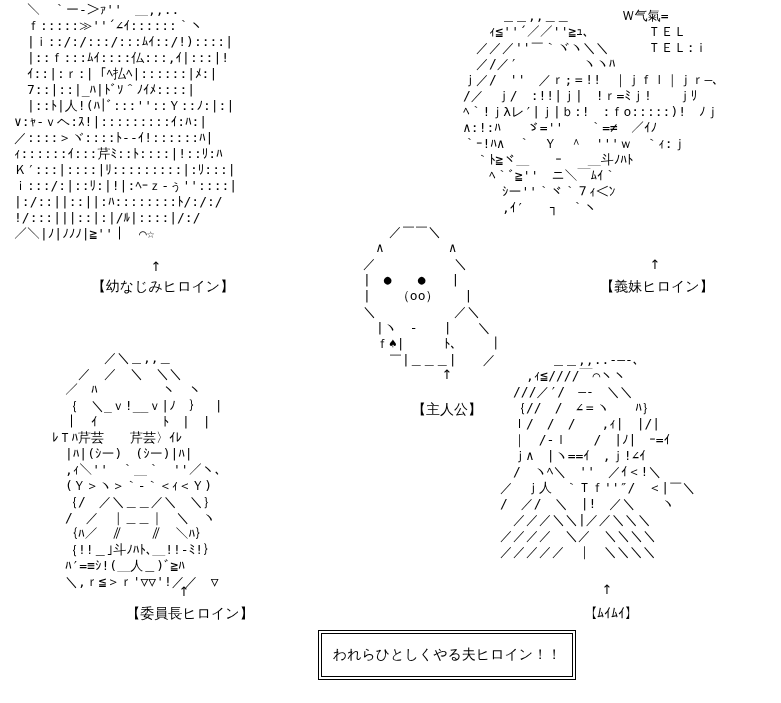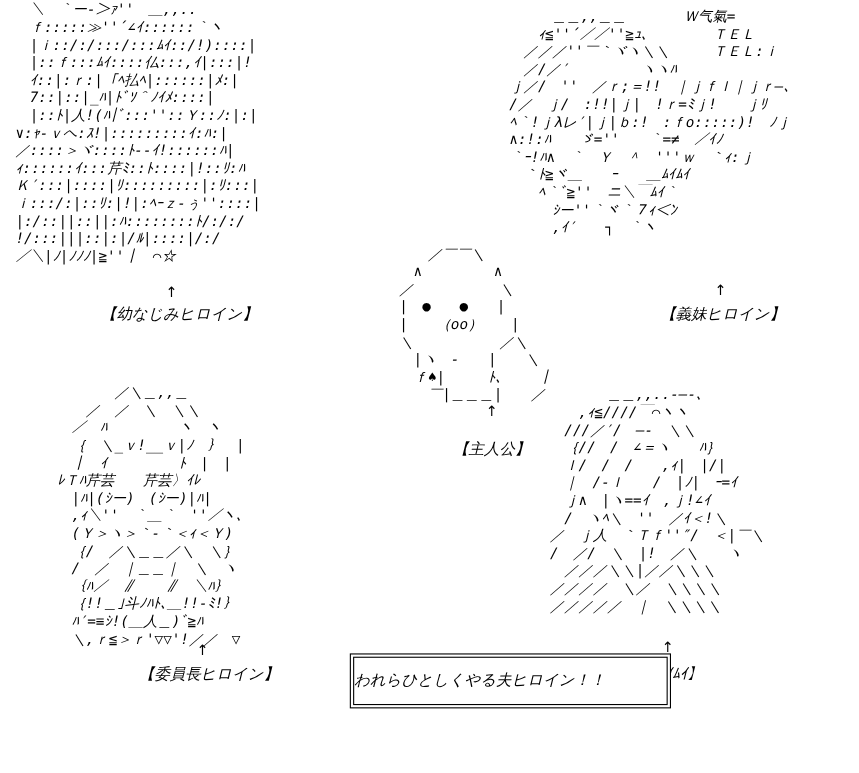--- a/index.html
+++ b/index.html
@@ -1,15 +1,15 @@
 <!DOCTYPE html>
 <html><head>
 <meta charset="utf-8">
 <style>
-  * { margin: 0; padding: 0; box-sizing: border-box; font-style: italic; }
+  * { margin: 0; padding: 0; box-sizing: border-box; }
   html, body { background: #ffffff; }
   body {
     width: 781px; height: 703px;
     position: relative; overflow: hidden;
     font-family: "DejaVu Sans", "Liberation Sans", sans-serif;
     color: #000;
   }
   .stage { position: absolute; left: 0; top: 0; width: 781px; height: 703px; background: #fff; }
 
   .aa {
@@ -45,25 +45,25 @@
     transform: translateX(-50%);
   }
   .label-childhood  { left: 163px; top: 278px; }
   .label-stepsister { left: 657px; top: 278px; text-align: right; }
   .label-protagonist{ left: 447px; top: 389px; margin-top: 12px; }
   .label-president  { left: 190px; top: 605px; text-align: right; }
   .label-friend     { left: 611px; top: 605px; }
 
   .footer-box {
     position: absolute;
-    left: 318px; top: 594px;
-    width: 292px; height: 50px;
+    left: 318px; top: 630px;
+    width: 258px; height: 50px;
     border: 4px double #000;
     background: #fff;
-    display: flex; align-items: center; 
+    display: flex; align-items: center; justify-content: center;
     font-size: 14px;
     white-space: nowrap;
   }
 </style>
 </head>
 <body>
 
 <div class="stage">
 
   <pre class="aa aa-childhood">　＼　｀ー-＞ｧ''　＿,,..
@@ -86,21 +86,21 @@
 
   <pre class="aa aa-stepsister">　　　＿＿,,＿＿　　　　Ｗ气氣=
 　　ｨ≦''´／／''≧ｭ、　　　　ＴＥＬ
 　／／／''￣｀ヾヽ＼＼　　　ＴＥＬ:ｉ
 　／/／′　　　　　ヽヽﾊ
 ｊ／/　''　／ｒ;＝!!　｜ｊｆｌ｜ｊｒ—､
 /／　ｊ/　:!!|ｊ|　!ｒ=ﾐｊ!　　ｊﾘ
 ﾍ｀!ｊλレ′|ｊ|ｂ:!　:ｆo:::::)!　ﾉｊ
 ∧:!:ﾊ　　ゞ=''　　｀=≠　／ｲﾉ
 ｀ｰ!ﾊ∧　｀　Ｙ　＾　'''ｗ　｀ｨ:ｊ
-　｀ﾄ≧ヾ＿　　ｰ　　＿ﾑｲﾑｲ
+　｀ﾄ≧ヾ＿　　ｰ　　＿斗ﾉﾊﾄ
 　　ﾍ｀ﾞ≧''　ニ＼￣ﾑｲ｀
 　　　ｼー''｀ヾ｀７ｨ＜ﾝ
 　　　,ｲ′　　┐　｀ヽ</pre>
   <div class="arrow arrow-stepsister">↑</div>
   <div class="label label-stepsister">【義妹ヒロイン】</div>
 
   <pre class="aa aa-protagonist">　　／￣￣＼
 　∧　　　　　∧
 ／　　　　　　＼
 |　●　　●　　|

